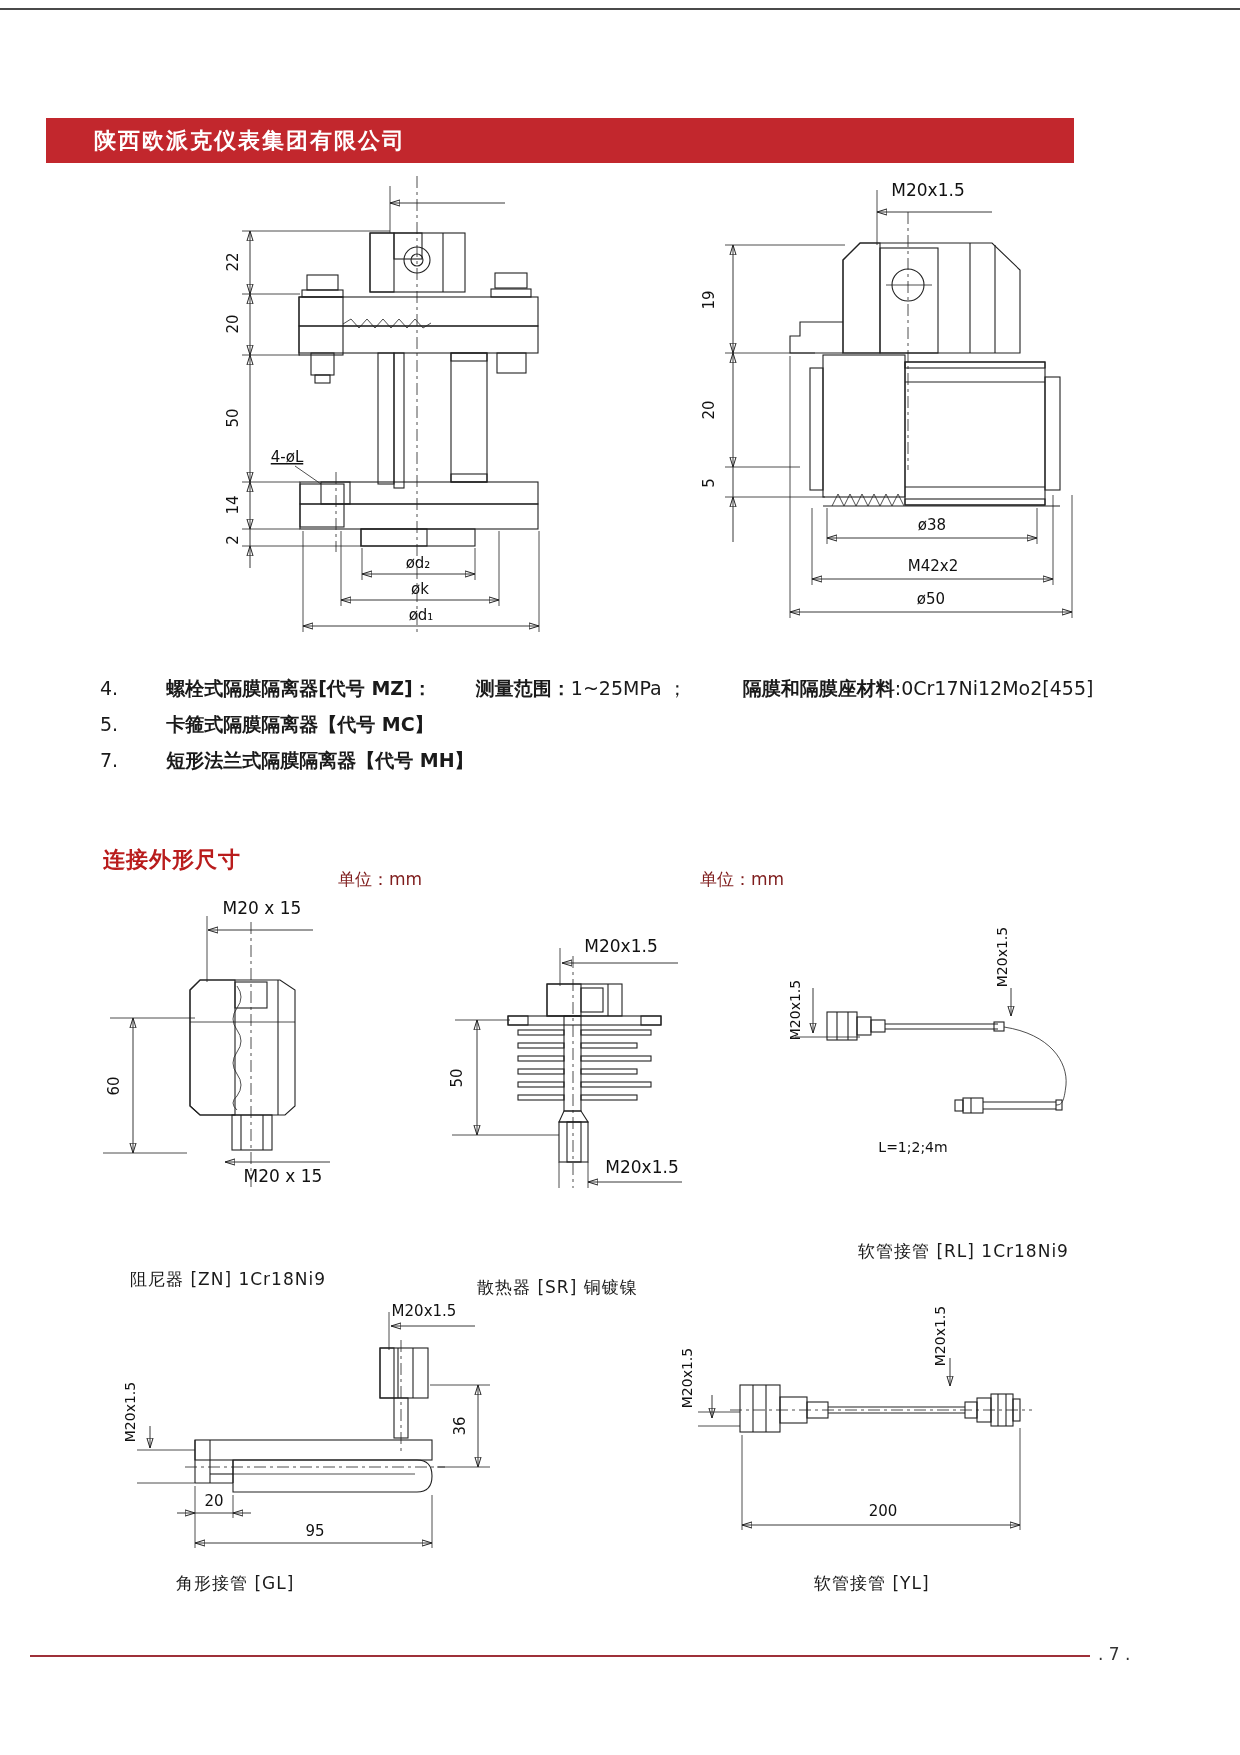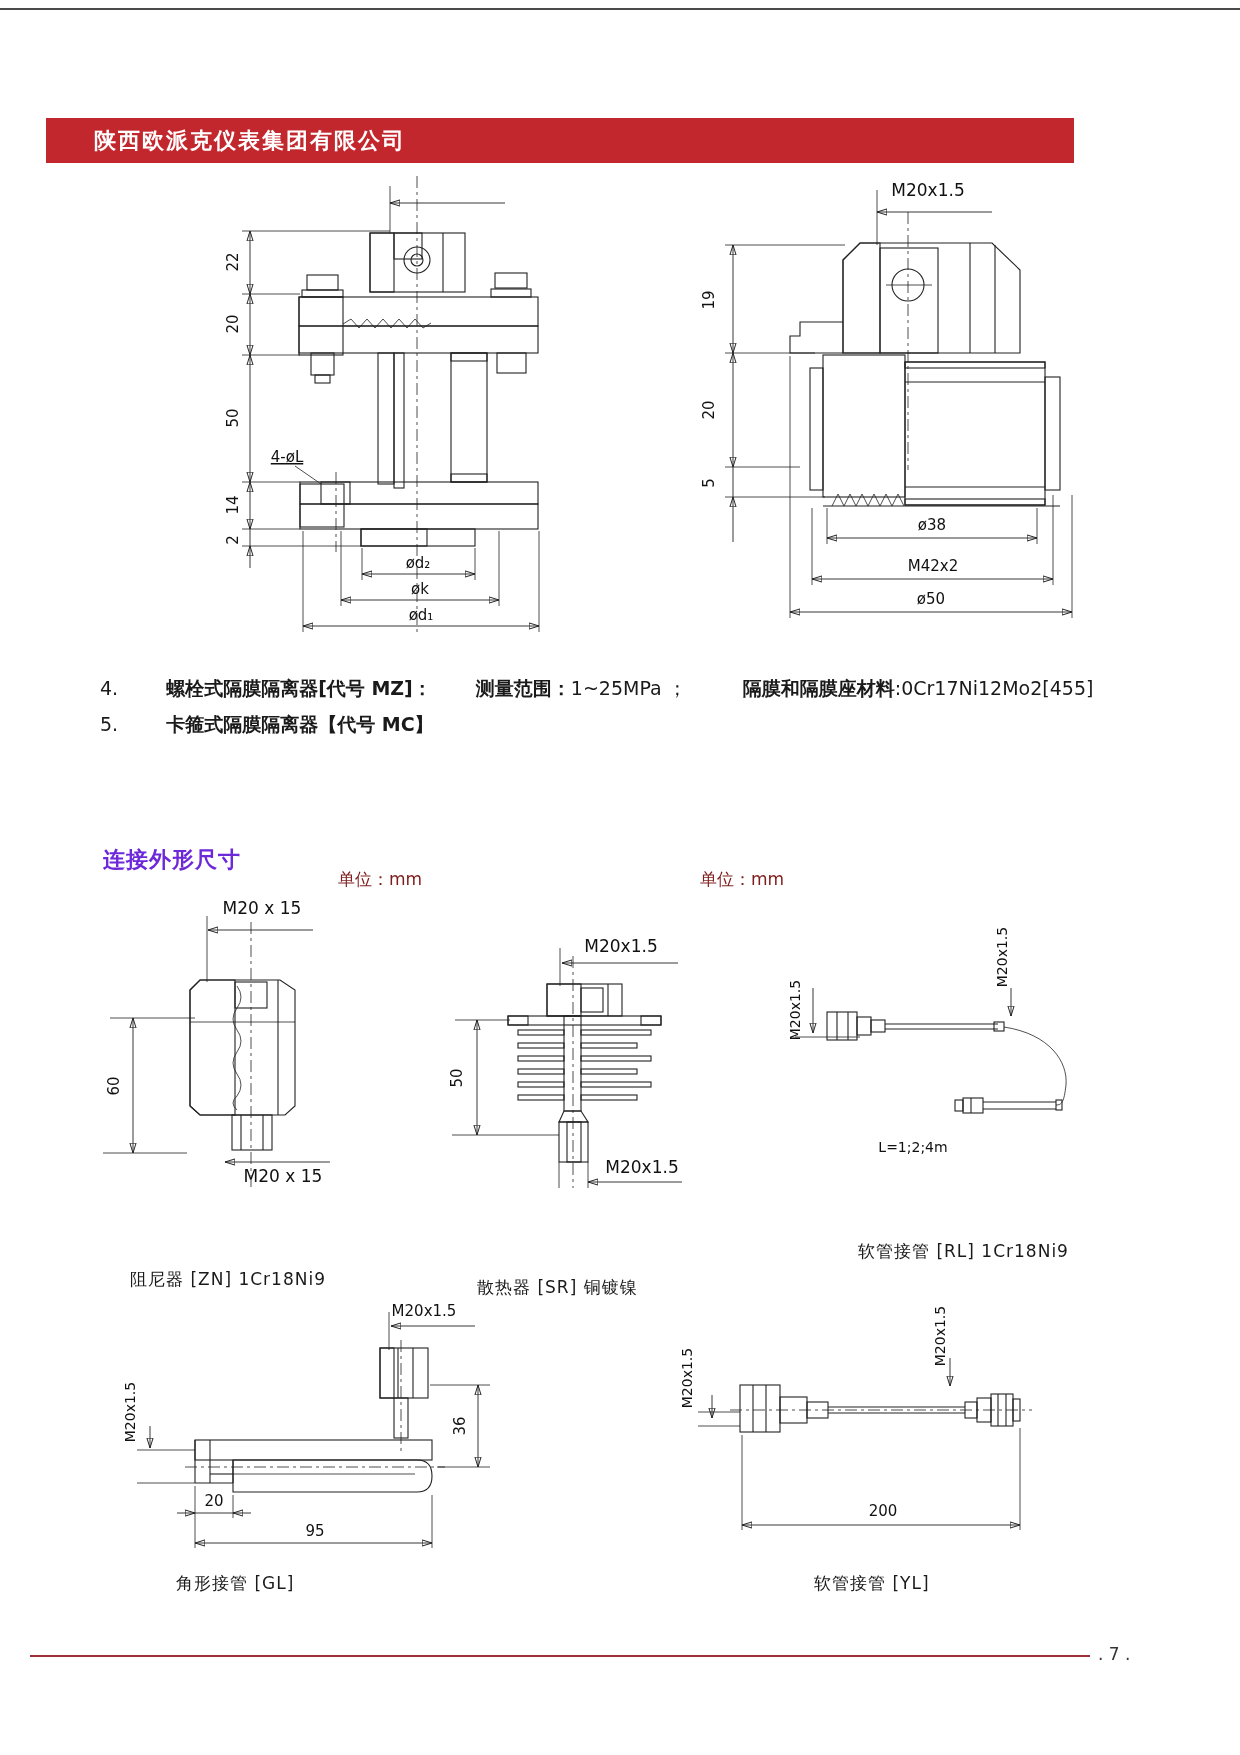--- a/index.html
+++ b/index.html
@@ -5,21 +5,21 @@
   html,body{margin:0;padding:0;background:#e8e8e8;}
   .page{position:relative;width:1240px;height:1755px;background:#ffffff;margin:0 auto;
         font-family:"DejaVu Sans","Liberation Sans",sans-serif;color:#1a1a1a;overflow:hidden;}
   .abs{position:absolute;}
   .top-rule{left:0;top:8px;width:1240px;height:2px;background:#4a4a4a;}
   .header-bar{left:30px;top:118px;width:1028px;height:45px;background:#c2272d;display:flex;align-items:center;margin-left:16px;}
   .header-title{color:#ffffff;font-weight:bold;font-size:22px;letter-spacing:2px;padding-left:48px;}
   .spec-list{left:100px;top:670px;width:900px;font-size:19px;line-height:36px;white-space:nowrap;}
   .spec-line .b{font-weight:bold;padding-left:44px;}
   .spec-line .pfx{margin-right:4px;}
-  .section-title{left:103px;top:845px;font-size:22px;font-weight:bold;color:#6d28d9;letter-spacing:1px;}
+  .section-title{left:103px;top:845px;font-size:22px;font-weight:bold;color:#b91c1c;letter-spacing:1px;}
   .unit-label{top:868px;font-size:17px;color:#7f1d1d;}
   .caption{font-size:17px;color:#1a1a1a;letter-spacing:1px;}
   .footer-line{left:30px;top:1655px;width:1060px;height:2px;background:#9e3039;}
   .page-num{left:1098px;top:1644px;font-size:17px;color:#333;}
   svg{overflow:visible;}
   svg line,svg path,svg rect,svg circle,svg polyline,svg polygon{stroke:#222;fill:none;stroke-width:1.1;}
   svg .dim{stroke-width:0.9;}
   svg .thin{stroke-width:0.8;}
   svg .cl{stroke-width:0.8;stroke-dasharray:12 4 3 4;}
   svg text{fill:#111;stroke:none;font-family:"DejaVu Sans","Liberation Sans",sans-serif;}
@@ -187,20 +187,23 @@
       <text x="291" y="454" font-size="15" text-anchor="middle">ø50</text>
     </g>
   </svg>
 
   <div class="abs spec-list">
     <div class="spec-line">
       <span class="pfx">4.</span><span class="b">螺栓式隔膜隔离器[代号 MZ]：</span><span class="b">测量范围：</span><span>1~25MPa ；</span>&nbsp;&nbsp;<span class="b">隔膜和隔膜座材料</span><span>:0Cr17Ni12Mo2[455]</span>
     </div>
     <div class="spec-line">
       <span class="pfx">5.</span><span class="b">卡箍式隔膜隔离器【代号 MC】</span>
+    </div>
+    <div class="spec-line">
+      <span class="pfx">7.</span><span class="b">短形法兰式隔膜隔离器【代号 MH】</span>
     </div>
   </div>
 
   <div class="abs section-title">连接外形尺寸</div>
   <div class="abs unit-label" style="left:338px">单位：mm</div>
   <div class="abs unit-label" style="left:700px">单位：mm</div>
 
   <svg class="abs" style="left:95px;top:890px" width="260" height="310" viewBox="0 0 260 310">
     <text x="167" y="24" font-size="17" text-anchor="middle">M20 x 15</text>
     <line class="dim" x1="113" y1="40" x2="218" y2="40" marker-start="url(#ar)"></line>

